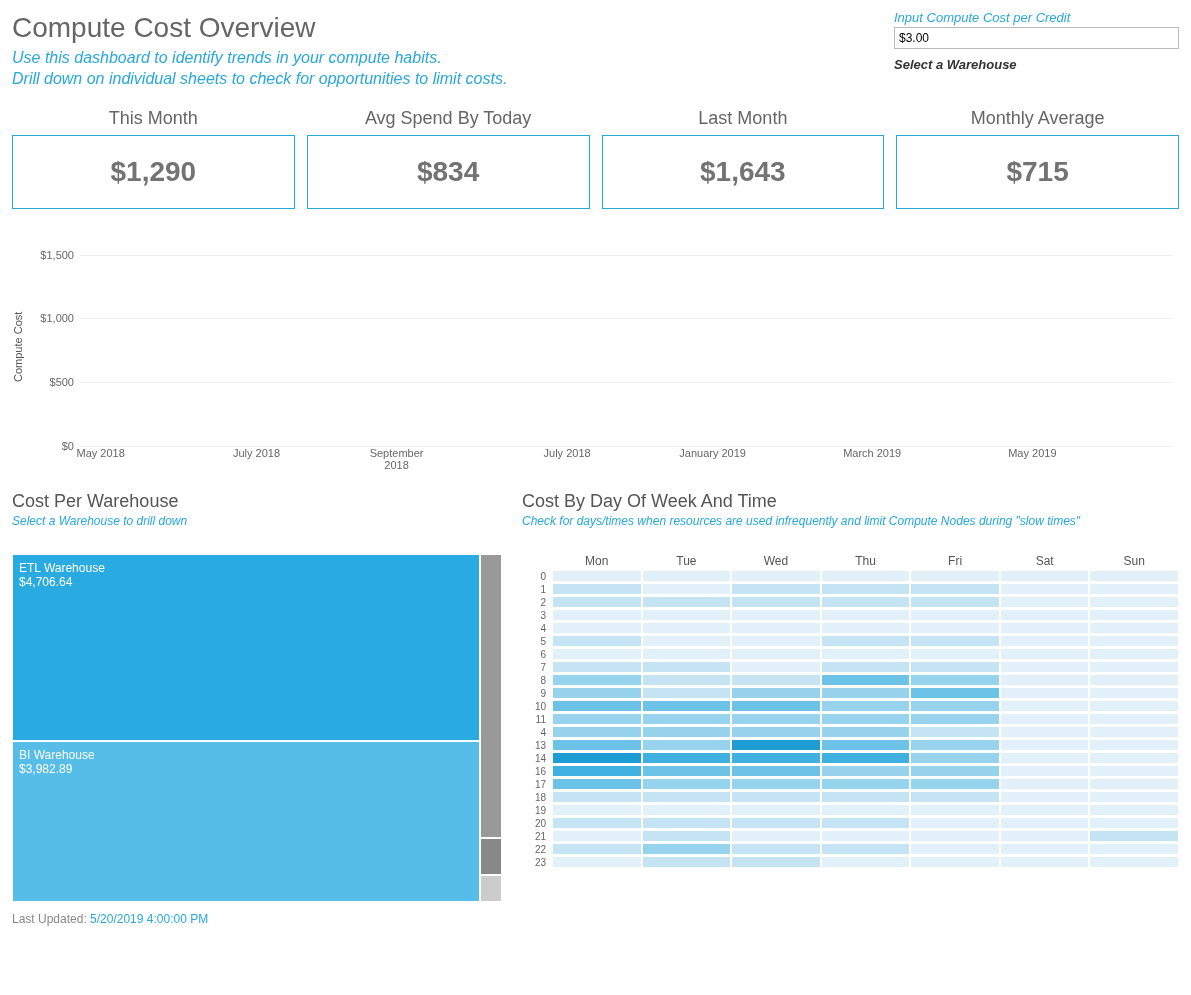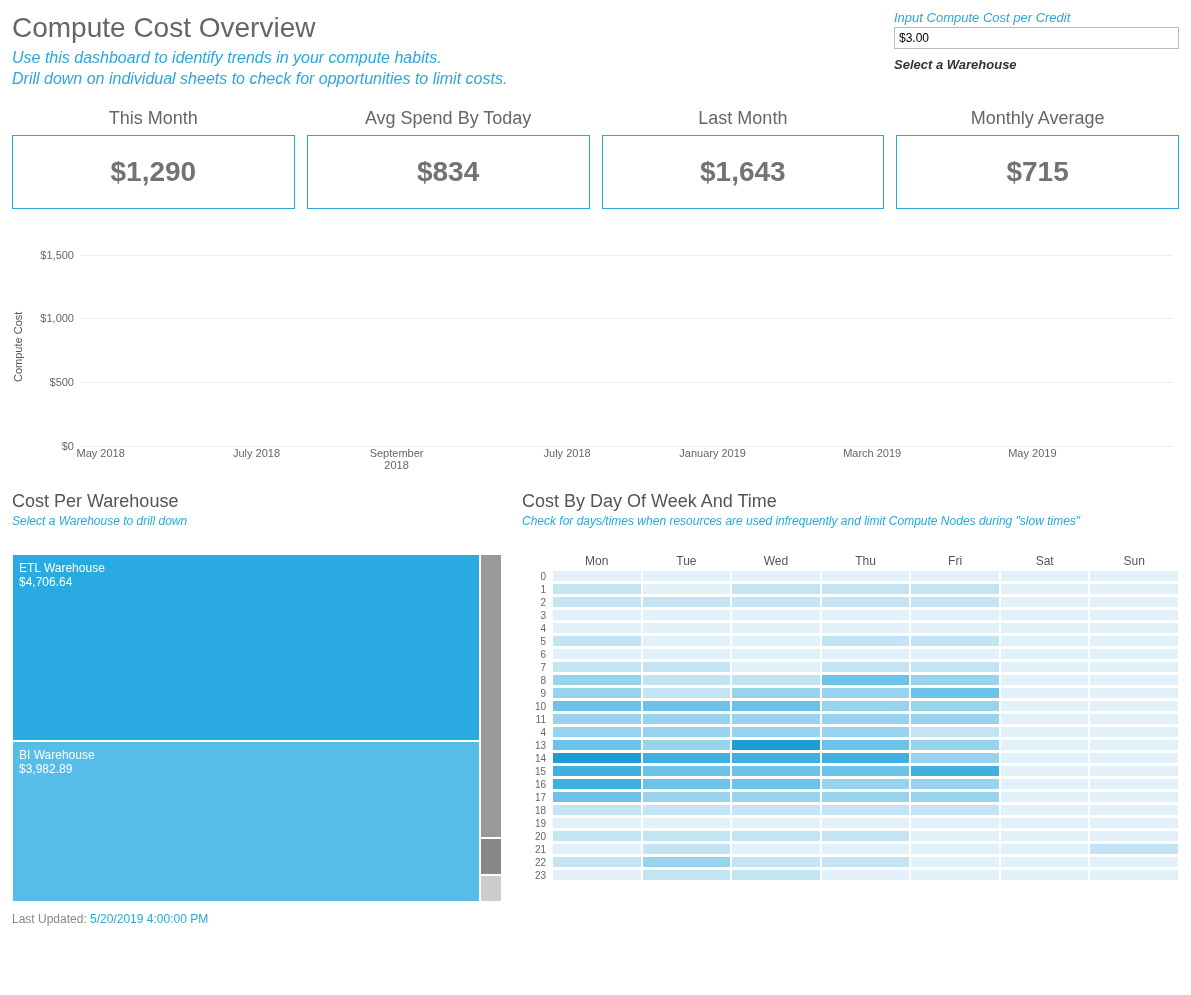--- a/index.html
+++ b/index.html
@@ -396,32 +396,20 @@
               <div class="heat-cell" style="background: rgb(30, 156, 212);"></div>
               <div class="heat-cell" style="background: rgb(64, 176, 225);"></div>
               <div class="heat-cell" style="background: rgb(64, 176, 225);"></div>
               <div class="heat-cell" style="background: rgb(64, 176, 225);"></div>
               <div class="heat-cell" style="background: rgb(152, 211, 237);"></div>
               <div class="heat-cell" style="background: rgb(226, 241, 249);"></div>
               <div class="heat-cell" style="background: rgb(226, 241, 249);"></div>
             </div>
           </div>
           <div class="heat-row">
-            <div class="heat-hour">15</div>
-            <div class="heat-cells">
-              <div class="heat-cell" style="background: rgb(64, 176, 225);"></div>
-              <div class="heat-cell" style="background: rgb(108, 194, 231);"></div>
-              <div class="heat-cell" style="background: rgb(108, 194, 231);"></div>
-              <div class="heat-cell" style="background: rgb(108, 194, 231);"></div>
-              <div class="heat-cell" style="background: rgb(64, 176, 225);"></div>
-              <div class="heat-cell" style="background: rgb(226, 241, 249);"></div>
-              <div class="heat-cell" style="background: rgb(226, 241, 249);"></div>
-            </div>
-          </div>
-          <div class="heat-row">
             <div class="heat-hour">16</div>
             <div class="heat-cells">
               <div class="heat-cell" style="background: rgb(64, 176, 225);"></div>
               <div class="heat-cell" style="background: rgb(108, 194, 231);"></div>
               <div class="heat-cell" style="background: rgb(108, 194, 231);"></div>
               <div class="heat-cell" style="background: rgb(152, 211, 237);"></div>
               <div class="heat-cell" style="background: rgb(152, 211, 237);"></div>
               <div class="heat-cell" style="background: rgb(226, 241, 249);"></div>
               <div class="heat-cell" style="background: rgb(226, 241, 249);"></div>
             </div>

